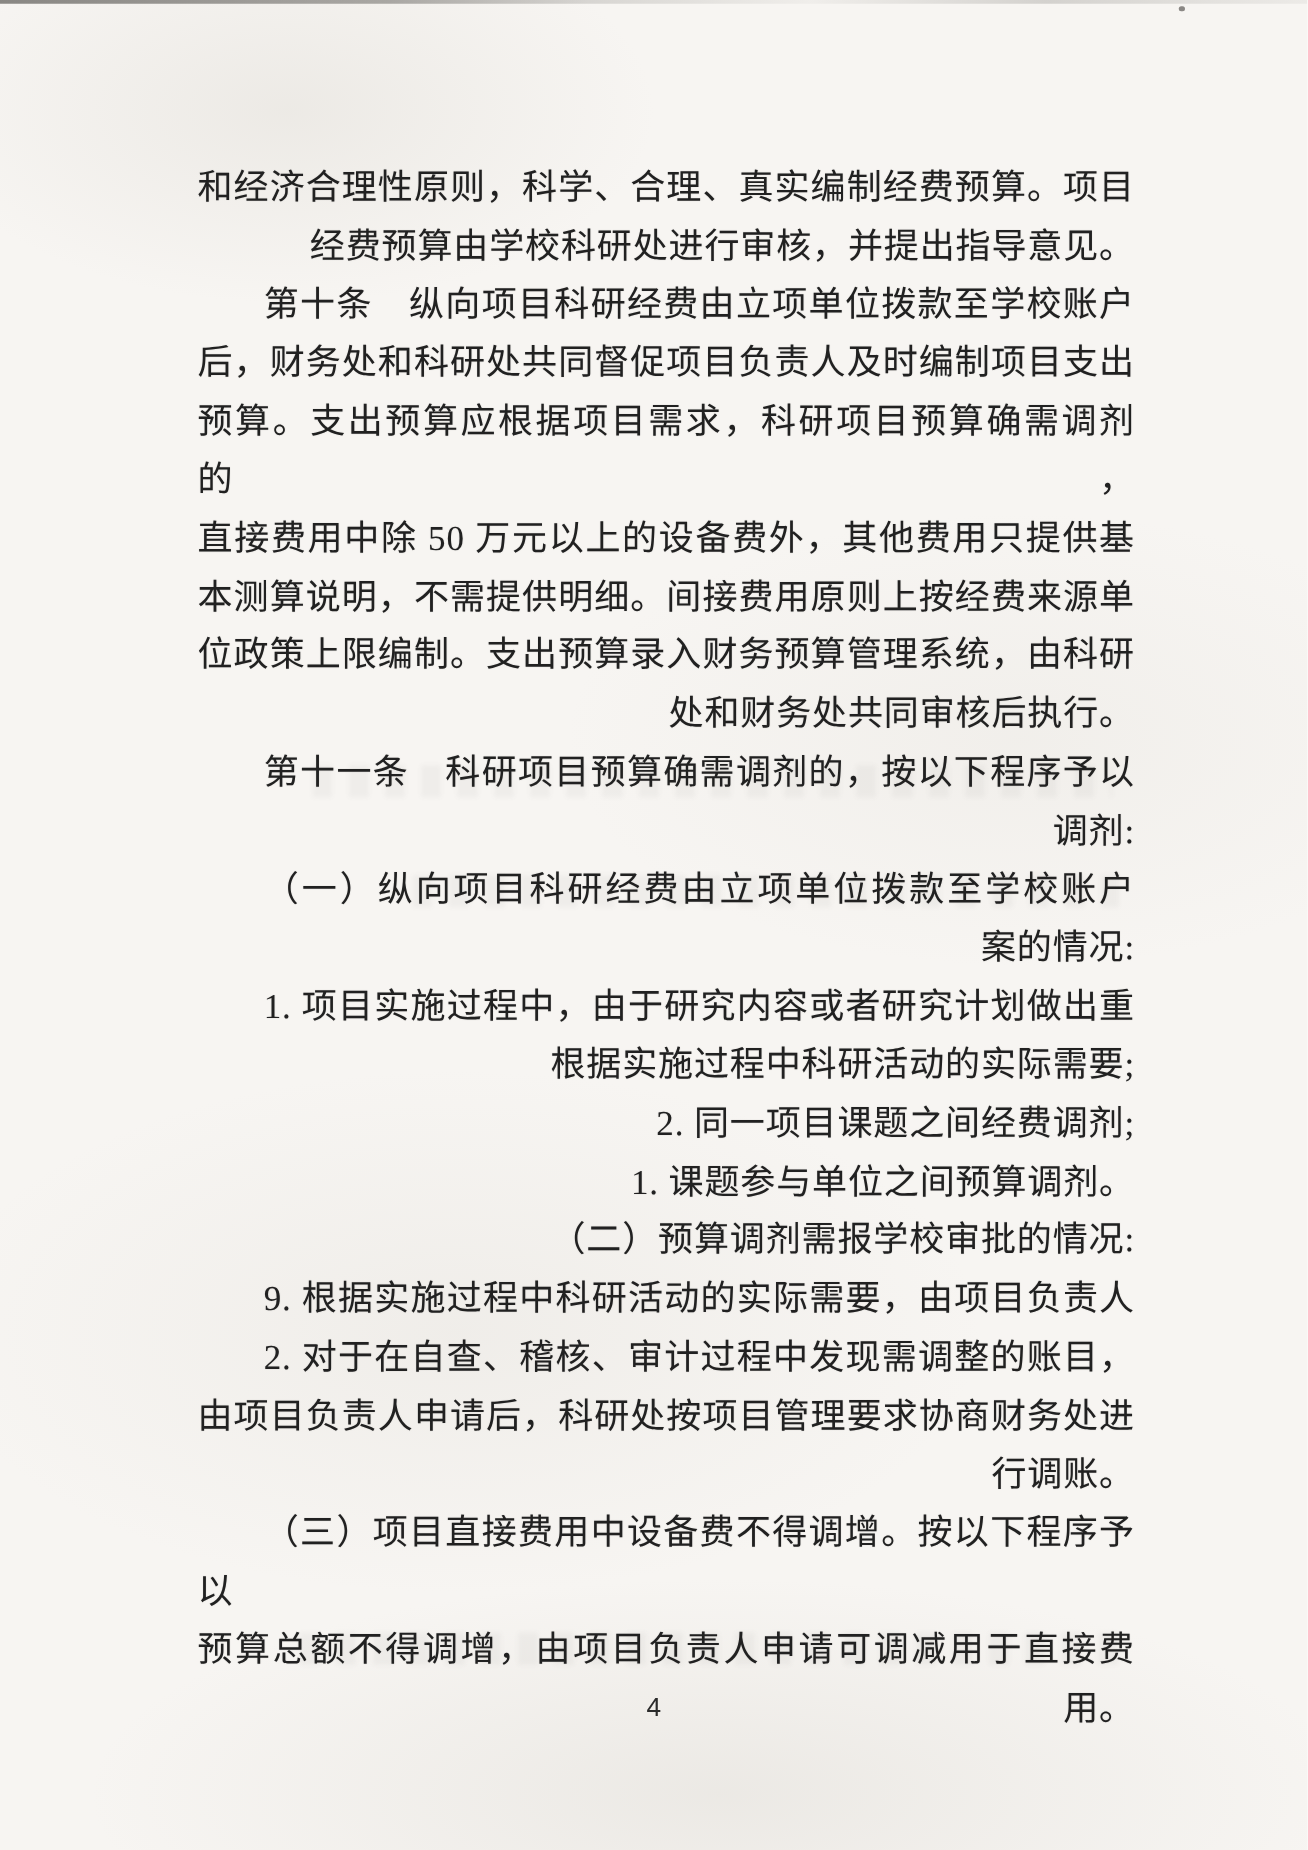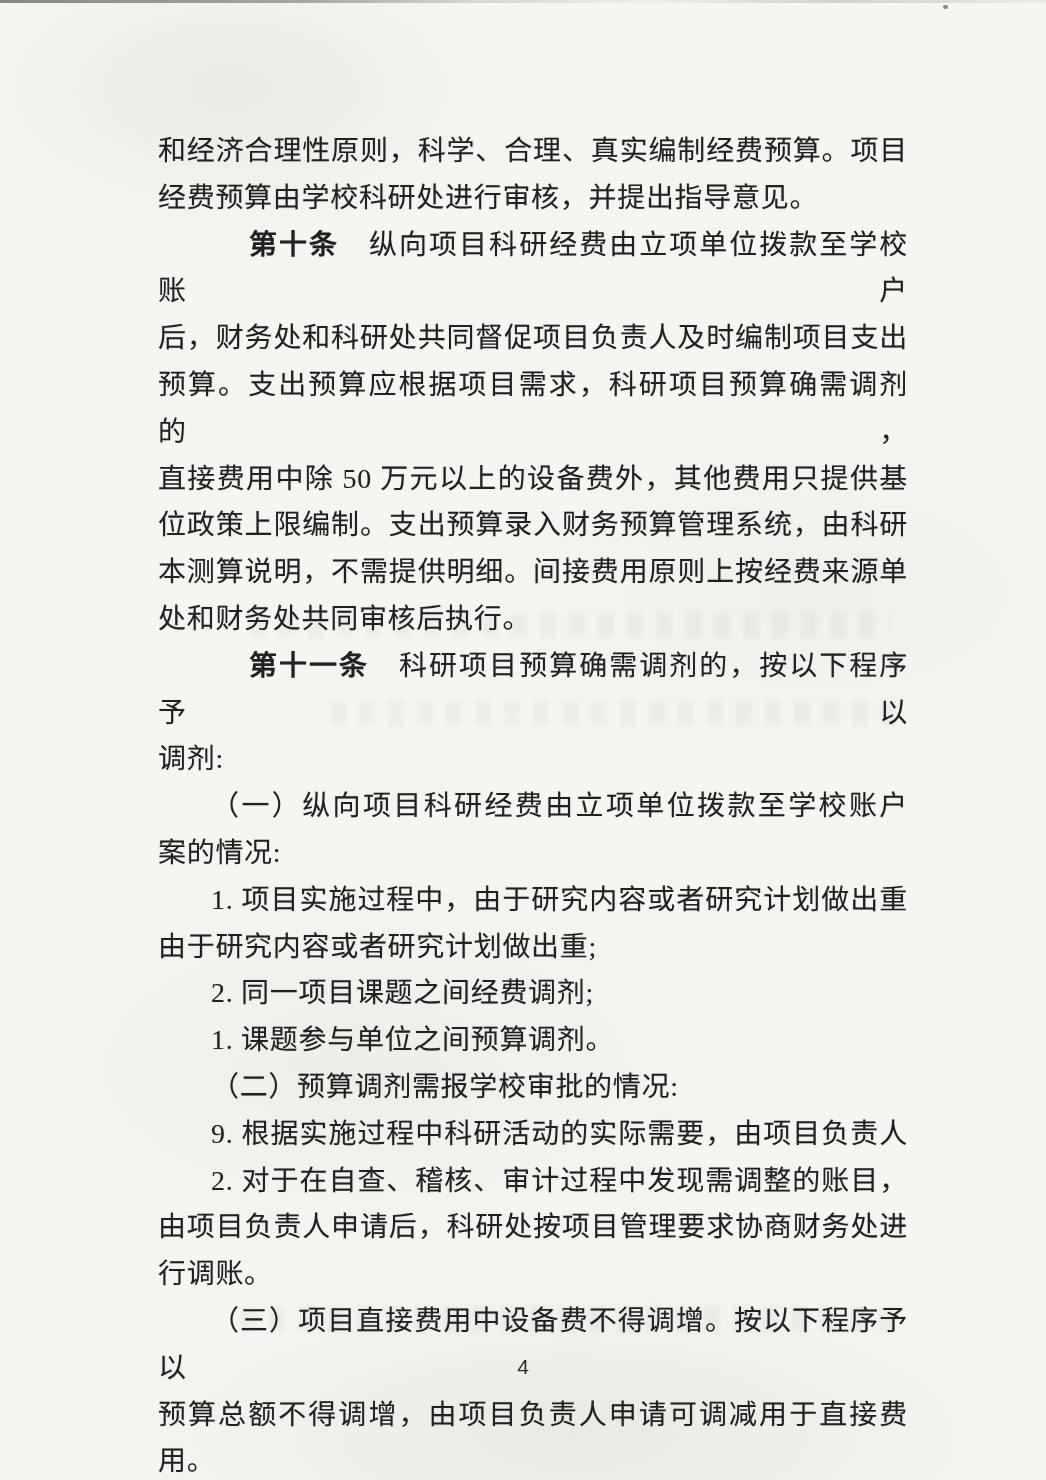--- a/index.html
+++ b/index.html
@@ -75,27 +75,27 @@
     color: var(--ink);
     font-size: 28px;
     line-height: 46.8px;
     letter-spacing: 0.7px;
     text-shadow: 0 0 1px rgba(40,40,40,0.22);
   }
 
   .para { margin: 0; }
   .para.indent .line:first-child { text-indent: 53px; }
 
-  .line { text-align: left; }
+  .line { text-align: right; }
   .line.fill {
     text-align: justify;
     text-align-last: justify;
   }
 
-  .bold { font-weight: 700; margin-left: 38px; }
+  .bold { font-weight: 400; }
 
   .page-number {
     position: absolute;
     top: 1355px;
     left: 0;
     width: 100%;
     text-align: center;
     font-family: "Liberation Sans", "DejaVu Sans", sans-serif;
     font-size: 21px;
     color: #2b2b2b;
@@ -115,35 +115,35 @@
   <div class="content" id="doc-body">
       <div class="para">
         <div class="line fill"><span>和经济合理性原则，科学、合理、真实编制经费预算。项目</span></div>
         <div class="line"><span>经费预算由学校科研处进行审核，并提出指导意见。</span></div>
       </div>
       <div class="para indent">
         <div class="line fill"><span class="bold">第十条</span><span>　纵向项目科研经费由立项单位拨款至学校账户</span></div>
         <div class="line fill"><span>后，财务处和科研处共同督促项目负责人及时编制项目支出</span></div>
         <div class="line fill"><span>预算。支出预算应根据项目需求，科研项目预算确需调剂的，</span></div>
         <div class="line fill"><span>直接费用中除 50 万元以上的设备费外，其他费用只提供基</span></div>
+        <div class="line fill"><span>本测算说明，不需提供明细。间接费用原则上按经费来源单</span></div>
         <div class="line fill"><span>位政策上限编制。支出预算录入财务预算管理系统，由科研</span></div>
-        <div class="line fill"><span>本测算说明，不需提供明细。间接费用原则上按经费来源单</span></div>
         <div class="line"><span>处和财务处共同审核后执行。</span></div>
       </div>
       <div class="para indent">
         <div class="line fill"><span class="bold">第十一条</span><span>　科研项目预算确需调剂的，按以下程序予以</span></div>
         <div class="line"><span>调剂:</span></div>
       </div>
       <div class="para indent">
         <div class="line fill"><span>（一）纵向项目科研经费由立项单位拨款至学校账户</span></div>
         <div class="line"><span>案的情况:</span></div>
       </div>
       <div class="para indent">
         <div class="line fill"><span>1. 项目实施过程中，由于研究内容或者研究计划做出重</span></div>
-        <div class="line"><span>由于研究内容或者研究计划做出重;</span></div>
+        <div class="line"><span>根据实施过程中科研活动的实际需要;</span></div>
       </div>
       <div class="para indent">
         <div class="line"><span>2. 同一项目课题之间经费调剂;</span></div>
       </div>
       <div class="para indent">
         <div class="line"><span>1. 课题参与单位之间预算调剂。</span></div>
       </div>
       <div class="para indent">
         <div class="line"><span>（二）预算调剂需报学校审批的情况:</span></div>
       </div>

